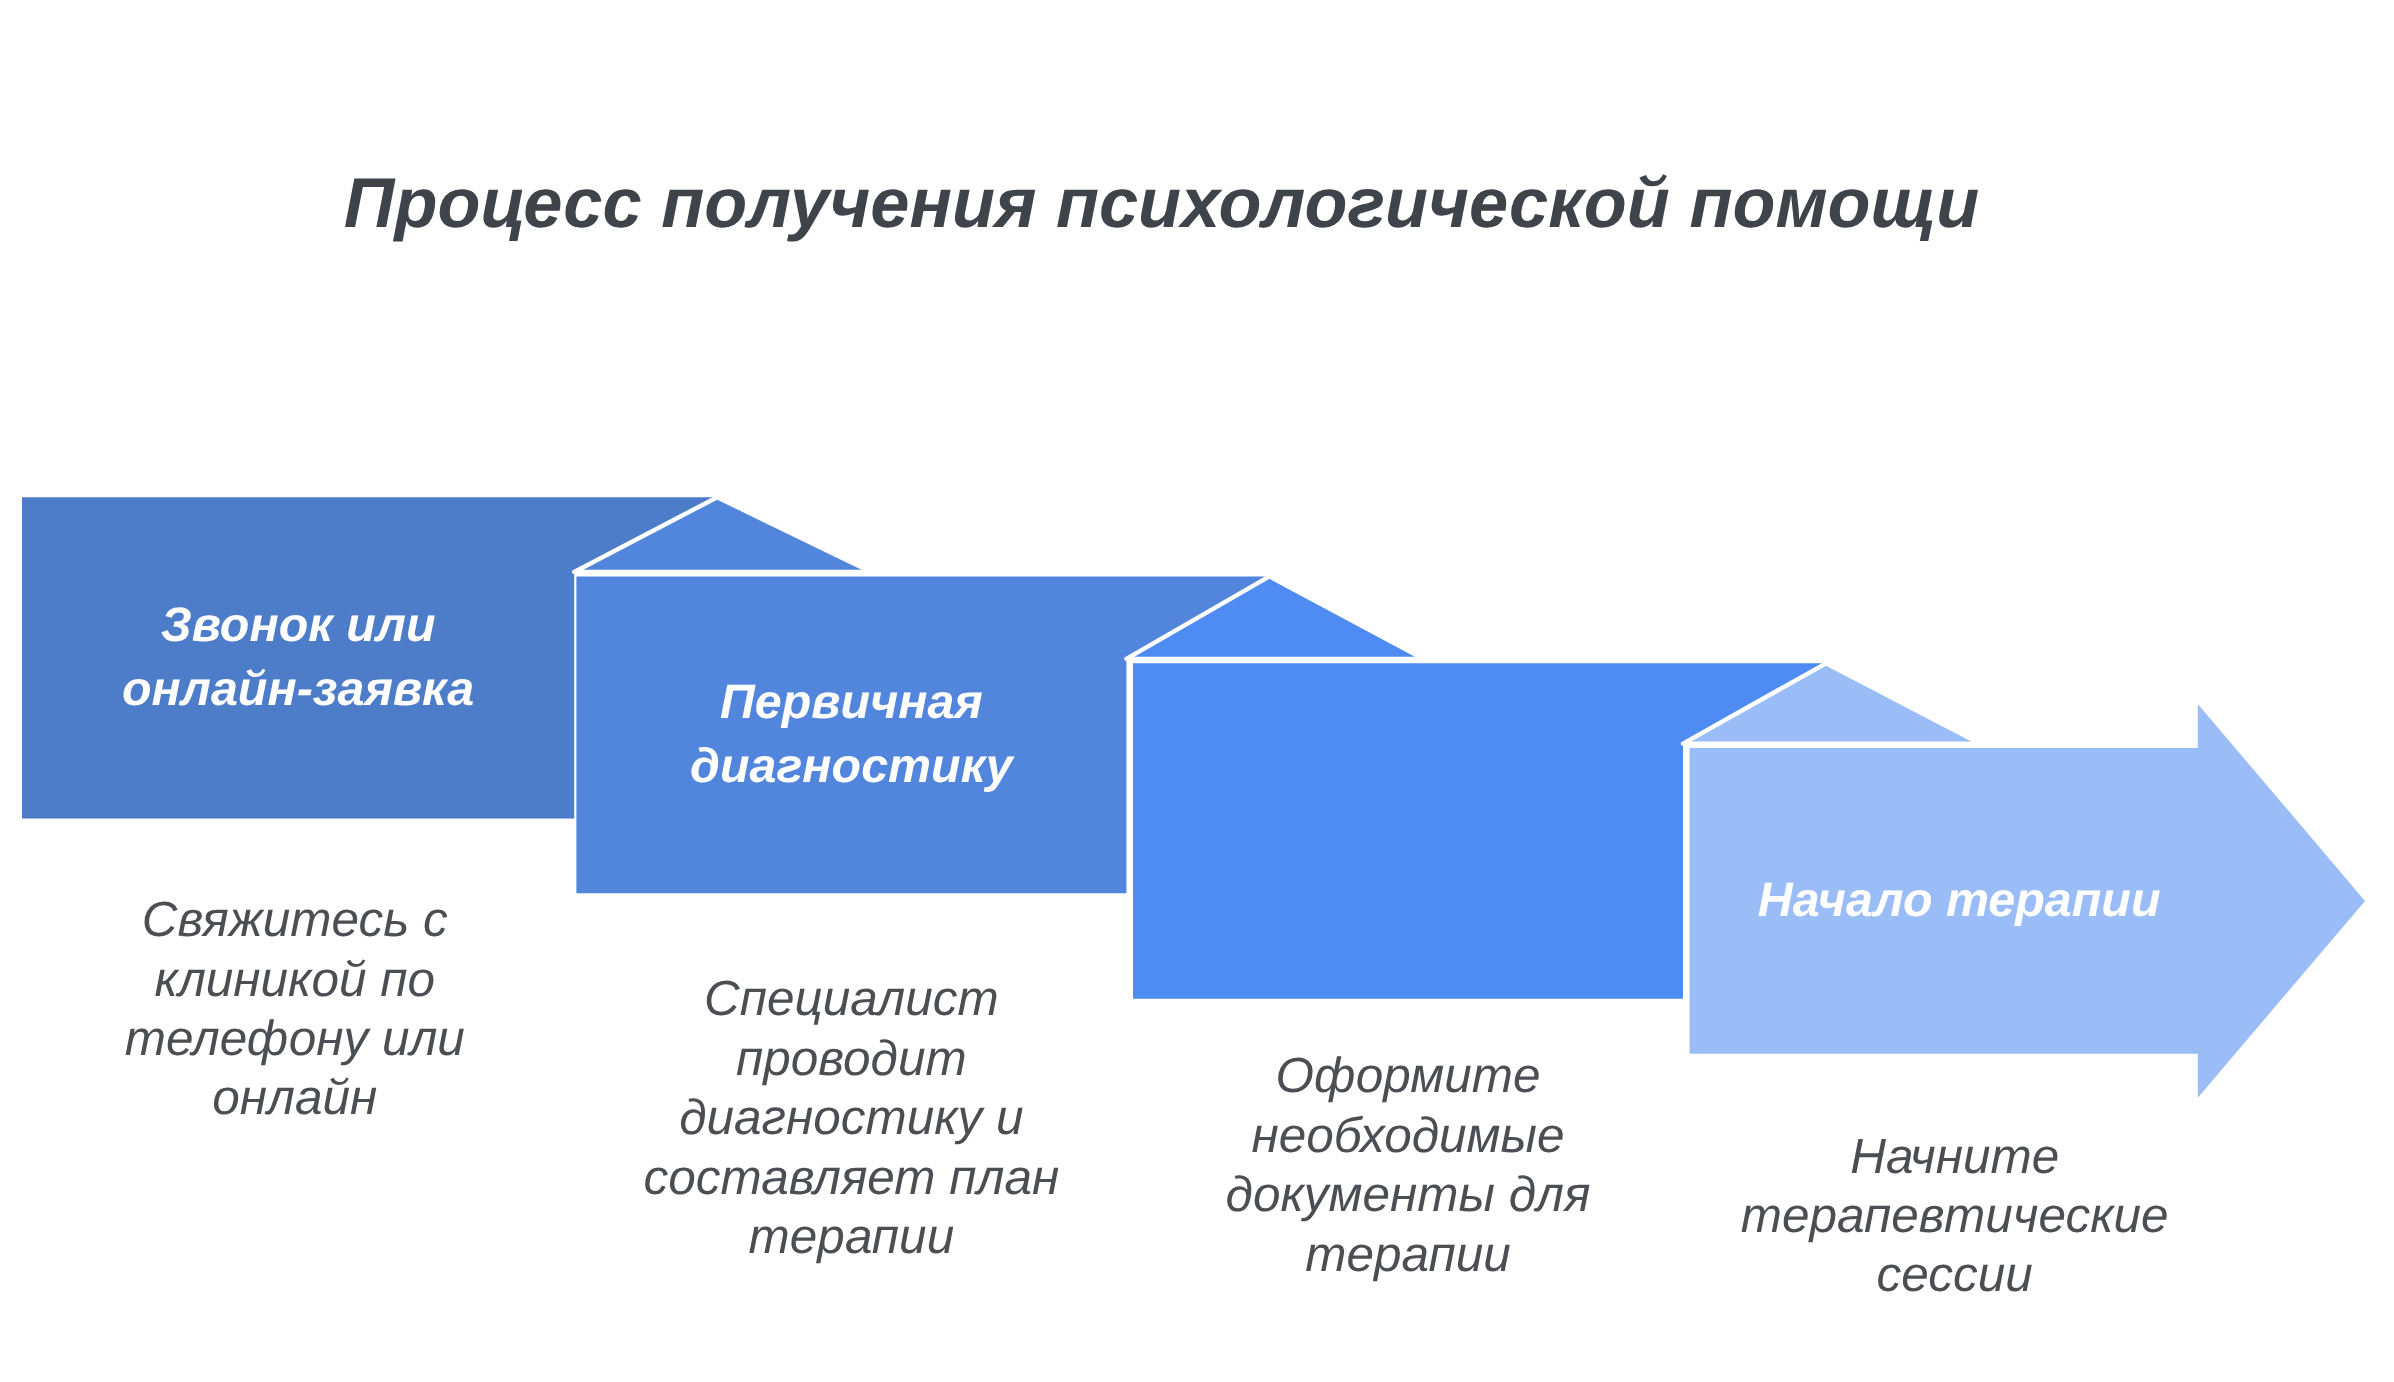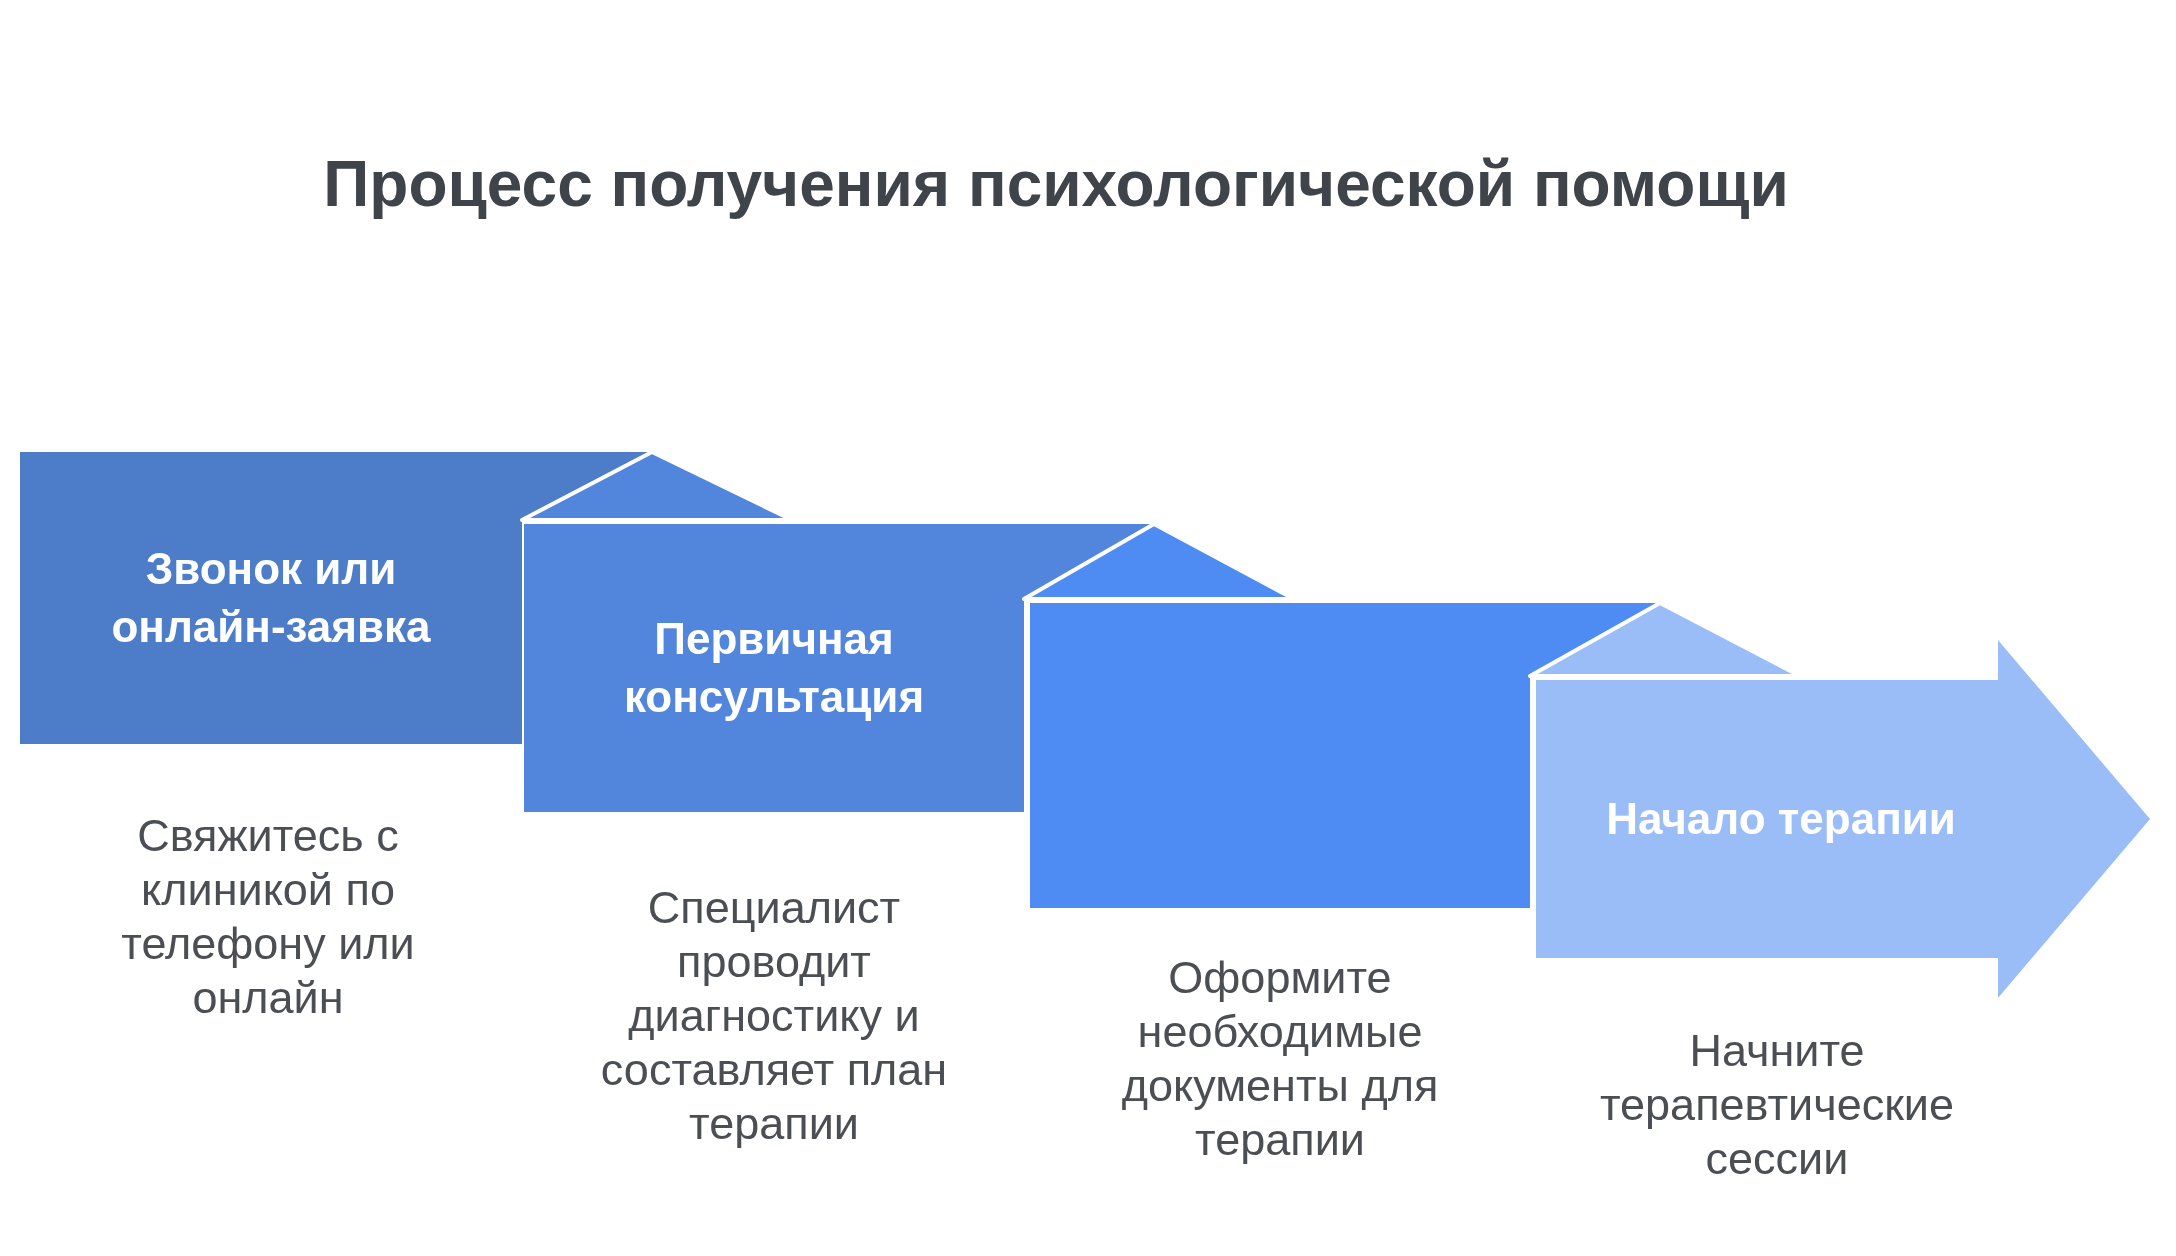--- a/index.html
+++ b/index.html
@@ -7,20 +7,21 @@
     padding: 0;
     background: #ffffff;
   }
   .canvas {
     position: relative;
     width: 2176px;
     height: 1256px;
     background: #ffffff;
     overflow: hidden;
     font-family: "Liberation Sans", "DejaVu Sans", sans-serif;
+    font-style: italic;
   }
   .title {
     position: absolute;
     top: 146px;
     left: 0;
     width: 2112px;
     margin: 0;
     text-align: center;
     font-size: 64px;
     line-height: 76px;
@@ -88,21 +89,21 @@
     <polygon points="1030,603 1660,603 1530,676 1530,908 1030,908" fill="#4e8bf3"></polygon>
 
     <polygon class="fold" points="1660,603 1530,676 1800,676" fill="#9abdf8"></polygon>
 
     <polygon points="1536,680 1998,680 1998,640 2150,819 1998,998 1998,958 1536,958" fill="#9abdf8"></polygon>
   </svg>
 
   <div class="step-label l1">Звонок или
 онлайн-заявка</div>
   <div class="step-label l2">Первичная
-консультация</div>
+диагностику</div>
   <div class="step-label l4">Начало терапии</div>
 
   <div class="step-desc d1">Свяжитесь с
 клиникой по
 телефону или
 онлайн</div>
   <div class="step-desc d2">Специалист
 проводит
 диагностику и
 составляет план

